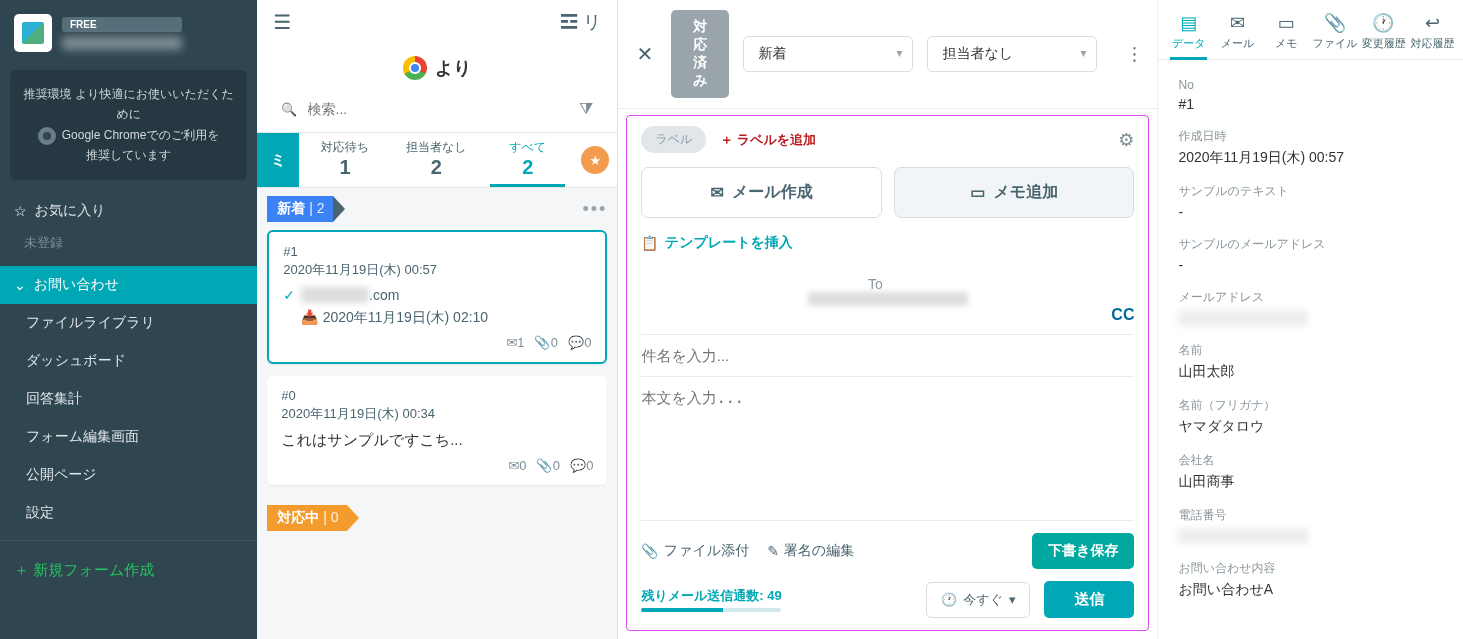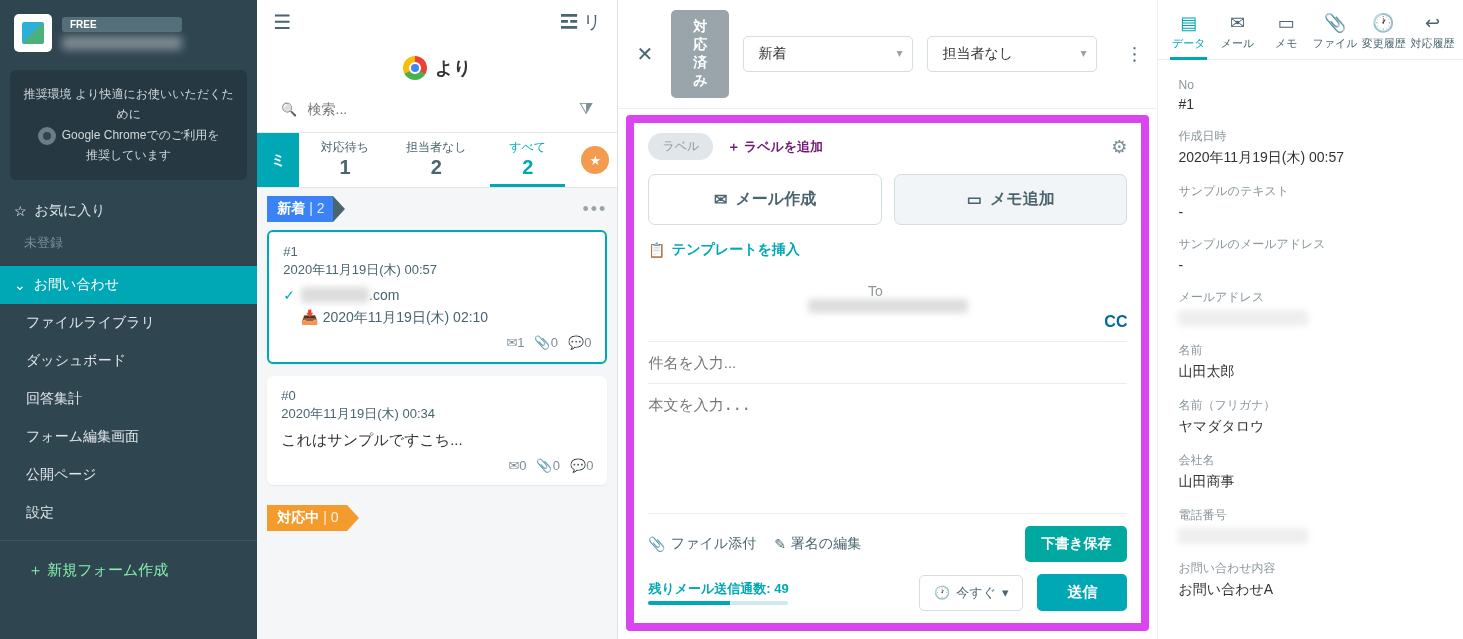--- a/index.html
+++ b/index.html
@@ -12,21 +12,21 @@
 .appname { filter: blur(4px); color: #aaa; background:#7d8a92; height:14px; width:120px; border-radius:3px; margin-top:4px;}
 .env-box { margin: 10px 10px 14px; background: #263841; border-radius: 6px; padding: 14px 12px; font-size: 12px; color: #cfd8dc; line-height: 1.7; text-align: center; position: relative; }
 .env-box .chrome-ico { display:inline-block; width:18px;height:18px;border-radius:50%;background:#6b7d86;vertical-align:middle;margin-right:6px; position:relative;}
 .env-box .chrome-ico::after{content:'';position:absolute;inset:5px;background:#2f4550;border-radius:50%;}
 .sb-section-h { display:flex; align-items:center; gap:8px; padding: 8px 14px; font-size: 14px; color:#e0e6ea;}
 .star{color:#fff;}
 .notreg { padding: 6px 24px 14px; color:#7d8e97; font-size:13px;}
 .sb-inquiry { background:#00a8b5; color:#fff; padding:10px 14px; font-size:14px; display:flex; align-items:center; gap:8px; }
 .sb-menu a { display:block; padding:10px 26px; color:#e0e6ea; text-decoration:none; font-size:14px; border-bottom:0;}
 .sb-divider { border-top:1px solid #3d5562; margin:8px 0; }
-.sb-new { padding: 12px 28px; color:#86efac; font-size:15px;}
+.sb-new { padding: 12px 14px; color:#22c55e; font-size:15px;}
 
 .col2 { width: 390px; border-right:1px solid #e0e0e0; background:#fff; display:flex; flex-direction:column;}
 .col2-top { display:flex; align-items:center; justify-content:space-between; padding:10px 16px;}
 .hamburger{font-size:20px;color:#4a6570;}
 .listicon{font-size:18px;color:#4a6570;}
 .yori { display:flex; align-items:center; gap:8px; padding: 12px 0; justify-content:center; font-size:18px; color:#333; font-weight:bold;}
 .chrome-logo{width:24px;height:24px;border-radius:50%;background:conic-gradient(#ea4335 0 120deg,#4caf50 120deg 240deg,#fbbc05 240deg 360deg);position:relative;}
 .chrome-logo::after{content:'';position:absolute;inset:6px;background:#fff;border-radius:50%;}
 .chrome-logo::before{content:'';position:absolute;inset:8px;background:#4285f4;border-radius:50%;z-index:1;}
 .search-row { display:flex; align-items:center; gap:10px; padding: 8px 24px 14px; color:#9aa5ab;}
@@ -66,24 +66,24 @@
 .badge-prog .badge-count{color:#fff;}
 
 .center { flex:1; position:relative; background:#fff; display:flex; flex-direction:column;}
 .center-top { display:flex; align-items:center; gap:14px; padding:10px 14px; border-bottom:1px solid #eee;}
 .close-x{font-size:20px;color:#4a6570;padding:0 4px;}
 .status-btn{background:#9aa5ab;color:#fff;padding:8px 22px;border-radius:5px;font-size:14px;font-weight:bold;}
 .sel-box{border:1px solid #d5dde1;border-radius:5px;padding:8px 34px 8px 14px;font-size:14px;color:#333;min-width:170px;position:relative;background:#fff;}
 .sel-box::after{content:'▾';position:absolute;right:10px;top:9px;color:#9aa5ab;font-size:12px;}
 .center-top .spacer{flex:1;}
 .vdots-top{color:#4a6570;font-size:18px;}
-.red-box{flex:1;margin:6px 8px 8px 8px;border:8px solid #d946ef;border-radius:4px;display:flex;flex-direction:column;padding:10px 14px 12px;overflow:hidden;}
+.red-box{flex:1;margin:6px 8px 8px 8px;border:1px solid #d946ef;border-radius:4px;display:flex;flex-direction:column;padding:10px 14px 12px;overflow:hidden;}
 .label-row{display:flex;align-items:center;gap:14px;}
 .label-pill{background:#e0e6ea;color:#8a969d;padding:5px 14px;border-radius:14px;font-size:12px;}
-.add-label{color:#701a75;font-size:13px;font-weight:bold;}
+.add-label{color:#b91c1c;font-size:13px;font-weight:bold;}
 .gear{margin-left:auto;color:#7d8e97;font-size:18px;}
 .compose-tabs{display:flex;gap:12px;margin:14px 0 10px;}
 .ctab{flex:1;border:1px solid #d5dde1;border-radius:7px;padding:14px;text-align:center;font-size:16px;color:#4a6570;font-weight:bold;display:flex;align-items:center;justify-content:center;gap:8px;}
 .ctab.memo{background:#f1f5f7;}
 .tmpl{color:#00a8b5;font-size:14px;font-weight:bold;margin:6px 0 14px;display:flex;align-items:center;gap:6px;}
 .to-row{display:flex;align-items:center;border-bottom:1px solid #e8ecee;padding:10px 0;flex-direction:column;}
 .to-row .lbl{color:#8a969d;font-size:14px;width:40px;}
 .to-row .blur{filter:blur(3px);background:#ddd;height:14px;width:160px;border-radius:3px;}
 .cc{margin-left:auto;color:#0369a1;font-size:16px;font-weight:bold;}
 .subj{border:none;border-bottom:1px solid #e8ecee;padding:12px 0;font-size:15px;color:#0f172a;outline:none;width:100%;}

